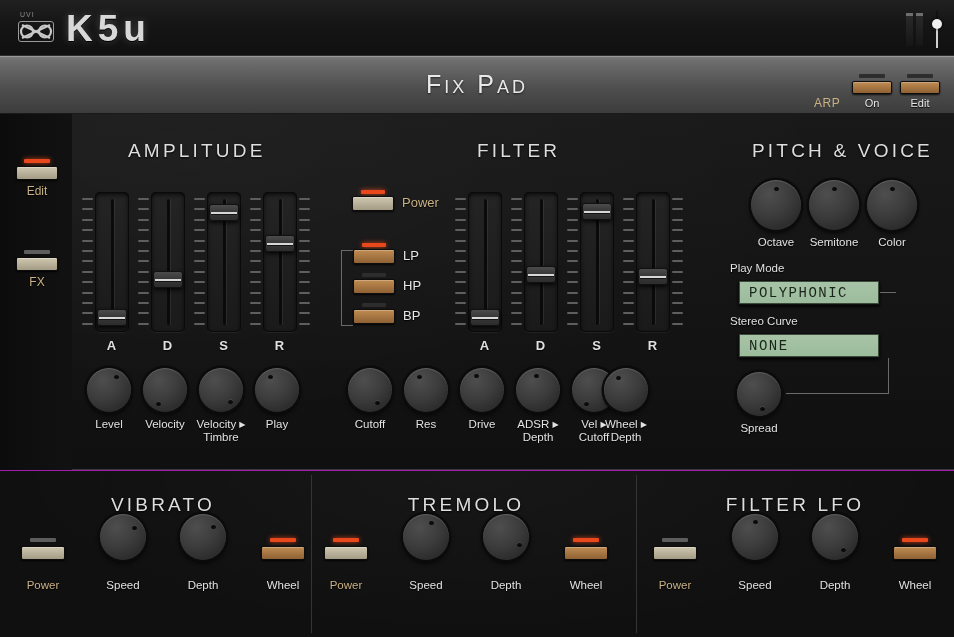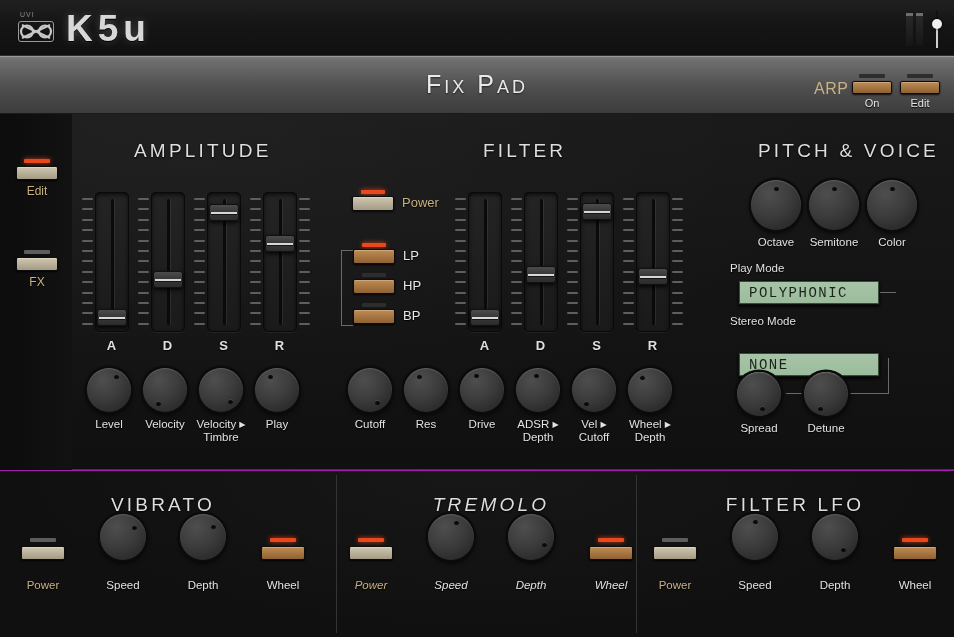--- a/index.html
+++ b/index.html
@@ -74,21 +74,21 @@
   }
   .preset-title{
     position:absolute; left:0; right:0; top:14px; text-align:center;
     font-size:25px; letter-spacing:3px; color:#e9e9e9;
     text-shadow:0 1px 2px rgba(0,0,0,.6);
     font-variant: small-caps;
     font-family:"Liberation Sans",sans-serif;
   }
   .arp-group{ position:absolute; right:10px; top:12px; width:130px; height:40px; }
   .arp-label{
-    position:absolute; left:0; top:12px; font-size:16px; color:#c9b184;
+    position:absolute; left:0; top:28px; font-size:12px; color:#c9b184;
     letter-spacing:.5px;
   }
   .arp-btn{ position:absolute; top:6px; width:40px; }
   .arp-btn.on{ left:38px; } .arp-btn.edit{ left:86px; }
   .led{
     width:26px; height:4px; margin:0 auto 3px auto; border-radius:1px;
   }
   .led.on{ background:#e8481c; box-shadow:0 0 5px rgba(232,72,28,.85); }
   .led.off{ background:#2d2d2d; }
   .led.dim{ background:#5d5d5d; }
@@ -126,21 +126,21 @@
     box-shadow:inset 0 1px 0 rgba(255,255,255,.28), 0 1px 2px rgba(0,0,0,.85);
   }
   .rail-cap{
     text-align:center; font-size:12px; color:#c9b184; margin-top:4px;
     text-shadow:0 1px 1px #000;
   }
 
   .sect-title{
     position:absolute; font-size:19px; letter-spacing:3.2px; color:#dedede;
     text-shadow:0 1px 2px #000;
-    font-family:"Liberation Sans",sans-serif; font-weight:400;margin-left:6px;
+    font-family:"Liberation Sans",sans-serif; font-weight:400;
   }
 
   
   .slider{ position:absolute; width:34px; height:140px; }
   .slider .slot{
     position:absolute; left:0; top:0; width:34px; height:140px;
     border-radius:5px;
     background:linear-gradient(180deg,#242424,#1a1a1a);
     box-shadow: inset 0 0 0 1px #0a0a0a,
                 inset 0 2px 5px rgba(0,0,0,.9),
@@ -600,21 +600,21 @@
           <i class="ind" style="left: 18.4537px; top: 4.53654px; margin: 0px;"></i>
         </div>
         <div class="knob-label">ADSR <span class="arw">▶</span><br>Depth</div>
       </div>
       <div class="knob-wrap" style="left: 558px; top: 368px;">
         <div class="knob">
           <i class="ind" style="left: 12.4579px; top: 32.7442px; margin: 0px;"></i>
         </div>
         <div class="knob-label">Vel <span class="arw">▶</span><br>Cutoff</div>
       </div>
-      <div class="knob-wrap" style="left: 614px; top: 368px; text-align: center;">
+      <div class="knob-wrap" style="left: 590px; top: 368px; text-align: center;">
         <div class="knob">
           <i class="ind" style="left: 12px; top: 6.50962px; margin: 0px;"></i>
         </div>
         <div class="knob-label">Wheel <span class="arw">▶</span><br>Depth</div>
       </div>
     </div>
 
   <div class="sect-title" style="left:752px; top:140px;">PITCH &amp; VOICE</div>
   <div id="pv-knobs">
       <div class="knob-wrap" style="left: 740px; top: 180px;">
@@ -633,39 +633,33 @@
         <div class="knob lg">
           <i class="ind" style="left: 22.5px; top: 5.5px; margin: 0px;"></i>
         </div>
         <div class="knob-label">Color</div>
       </div>
     </div>
 
   <div class="lcd-label" style="left:730px; top:262px;">Play Mode</div>
   <div class="lcd" style="left:738px; top:280px; width:142px;">POLYPHONIC</div>
 
-  <div class="lcd-label" style="left:730px; top:315px;">Stereo Mode</div>
-  <div class="lcd" style="left:738px; top:352px; width:142px;">NONE</div>
+  <div class="lcd-label" style="left:730px; top:315px;">Stereo Curve</div>
+  <div class="lcd" style="left:738px; top:333px; width:142px;">NONE</div>
 
   <div class="conn" style="left:880px; top:292px; width:16px; height:1px;"></div>
   <div class="conn" style="left:888px; top:358px; width:1px; height:36px;"></div>
   <div class="conn" style="left:786px; top:393px; width:103px; height:1px;"></div>
 
 
   <div class="knob-wrap" style="left:723px; top:372px;">
     <div class="knob">
         <i class="ind" style="left: 23.3823px; top: 33.9889px; margin: 0px;"></i>
       </div>
     <div class="knob-label">Spread</div>
-  </div>
-  <div class="knob-wrap" style="left:790px; top:372px;">
-    <div class="knob">
-        <i class="ind" style="left: 14.3697px; top: 33.5954px; margin: 0px;"></i>
-      </div>
-    <div class="knob-label">Detune</div>
   </div>
 
   <div class="bottom">
     <div class="bcol" id="bcol0" style="left:0px; width:326px;">
         <div class="btitle">VIBRATO</div>
         <div class="lfo-row">
           <div class="lfo-item spacer-btn">
             <div class="lfo-led" style="background: rgb(93, 93, 93);"></div>
             <div class="lfo-btn-face beige"></div>
           </div>
@@ -692,21 +686,21 @@
             <div class="lfo-cap white">Speed</div>
           </div>
           <div class="lfo-item">
             <div class="lfo-cap white">Depth</div>
           </div>
           <div class="lfo-item">
             <div class="lfo-cap white">Wheel</div>
           </div>
         </div>
       </div>
-    <div class="bcol" id="bcol1" style="left:336px; width:310px;font-style:italic;">
+    <div class="bcol" id="bcol1" style="left:311px; width:310px;">
         <div class="vline"></div>
         <div class="btitle">TREMOLO</div>
         <div class="lfo-row">
           <div class="lfo-item spacer-btn">
             <div class="lfo-led" style="background: rgb(232, 72, 28); box-shadow: rgba(232, 72, 28, 0.85) 0px 0px 5px;"></div>
             <div class="lfo-btn-face beige"></div>
           </div>
           <div class="lfo-item lfo-knob-hold">
             <div class="lfo-knob">
               <i class="ind" style="left: 26.3064px; top: 6.12865px; margin: 0px;"></i>

